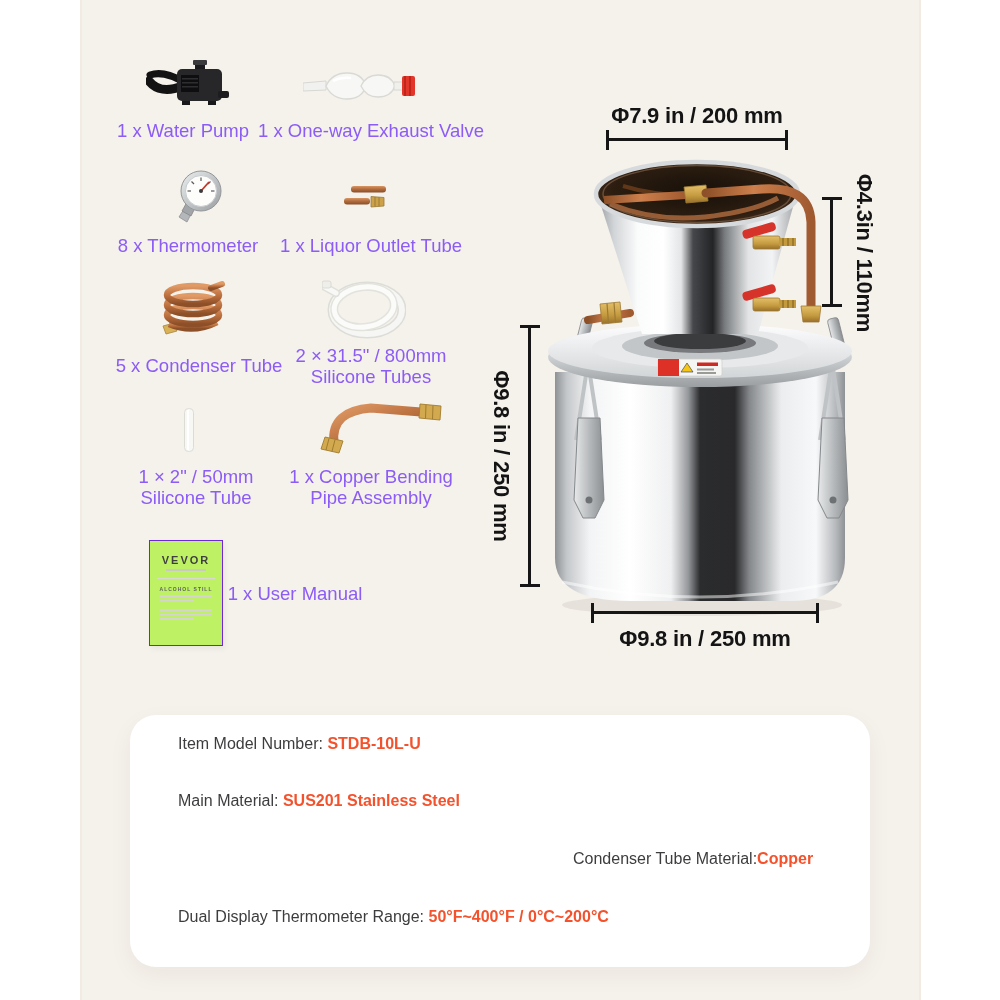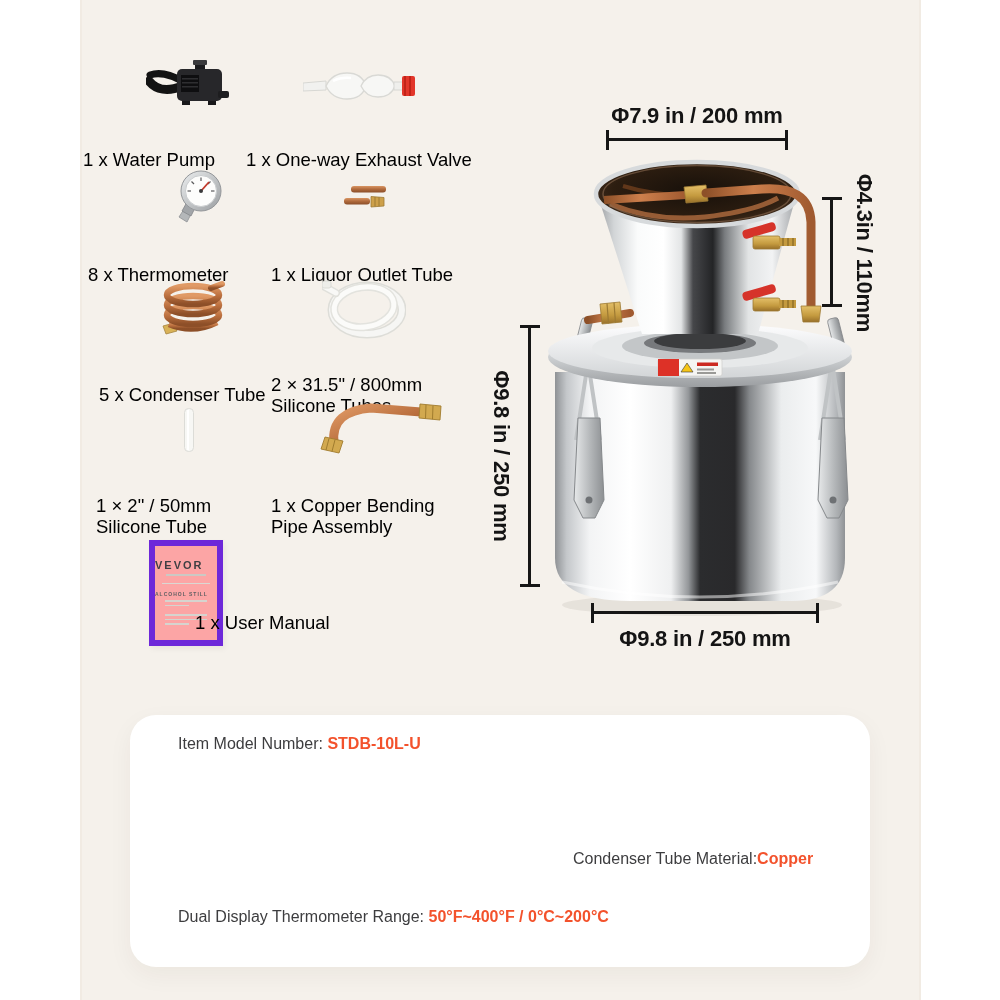--- a/index.html
+++ b/index.html
@@ -9,41 +9,41 @@
     font-family:"Liberation Sans","DejaVu Sans",sans-serif;
     -webkit-font-smoothing:antialiased;
   }
   .panel{
     position:absolute;left:80px;top:0;width:837px;height:1000px;
     background:#f5f1eb;border-left:2px solid #f1ebe3;border-right:2px solid #f1ebe3;
   }
   .abs{position:absolute;}
   
   .acc-label{
-    position:absolute;text-align:left;color:#000000;
-    font-size:18.5px;line-height:21px;white-space:pre-line;letter-spacing:0;margin-top:29px;
+    position:absolute;text-align:center;color:#8b5cf6;
+    font-size:18.5px;line-height:21px;white-space:pre-line;letter-spacing:0;
   }
   
   .dim{position:absolute;}
   .dim .bar-h{position:absolute;left:0;right:0;top:8px;height:3px;background:#161616;}
   .dim .bar-v{position:absolute;top:0;bottom:0;left:8px;width:3px;background:#161616;}
   .dim .tick-l{position:absolute;left:0;top:0;width:3px;height:20px;background:#161616;}
   .dim .tick-r{position:absolute;right:0;top:0;width:3px;height:20px;background:#161616;}
   .dim .tick-t{position:absolute;left:0;top:0;width:20px;height:3px;background:#161616;}
   .dim .tick-b{position:absolute;left:0;bottom:0;width:20px;height:3px;background:#161616;}
   .dim-label{
     position:absolute;text-align:center;color:#141414;
     font-size:22px;font-weight:bold;letter-spacing:-0.2px;white-space:nowrap;
   }
   .rot90{transform:rotate(90deg);}
   
   .manual{
     position:absolute;left:149px;top:540px;width:74px;height:106px;
-    background:#fca5a5;border:6px solid #6d28d9;box-shadow:2px 3px 6px rgba(0,0,0,0.05);
-    text-align:left;box-sizing:border-box;padding-top:13px;
+    background:#bef264;border:1px solid #6d28d9;box-shadow:2px 3px 6px rgba(0,0,0,0.05);
+    text-align:center;box-sizing:border-box;padding-top:13px;
   }
   .manual-brand{font-size:11px;font-weight:bold;letter-spacing:2px;color:#3f3f42;}
   .manual-tag{height:2px;width:40px;background:#cbc9c4;margin:3px auto 0;}
   .manual-rule{height:1px;background:#dad8d3;margin:7px 7px 0;}
   .manual-title{font-size:5px;font-weight:bold;letter-spacing:1px;color:#5f5f62;margin-top:7px;}
   .manual-line{height:1.5px;background:#d6d4cf;margin:3px 10px 0;}
   .manual-line.short{margin-right:28px;}
   
   .spec-card{
     position:absolute;left:130px;top:715px;width:740px;height:252px;
@@ -382,19 +382,22 @@
   <div class="bar-h"></div>
     <div class="tick-l"></div>
     <div class="tick-r"></div>
 </div>
 <div class="dim-label" style="left:555px;top:626px;width:300px;">Φ9.8 in / 250 mm</div>
 
 <div class="spec-card">
   <div class="spec col-l row-1">
     <span class="spec-label">Item Model Number: </span><span class="spec-value">STDB-10L-U</span>
   </div>
+  <div class="spec col-l row-2">
+    <span class="spec-label">Main Material: </span><span class="spec-value">SUS201 Stainless Steel</span>
+  </div>
   <div class="spec col-r row-3">
     <span class="spec-label">Condenser Tube Material:</span><span class="spec-value">Copper</span>
   </div>
   <div class="spec col-l row-4">
     <span class="spec-label">Dual Display Thermometer Range: </span><span class="spec-value">50°F~400°F / 0°C~200°C</span>
   </div>
 </div>
 
 </body></html>

